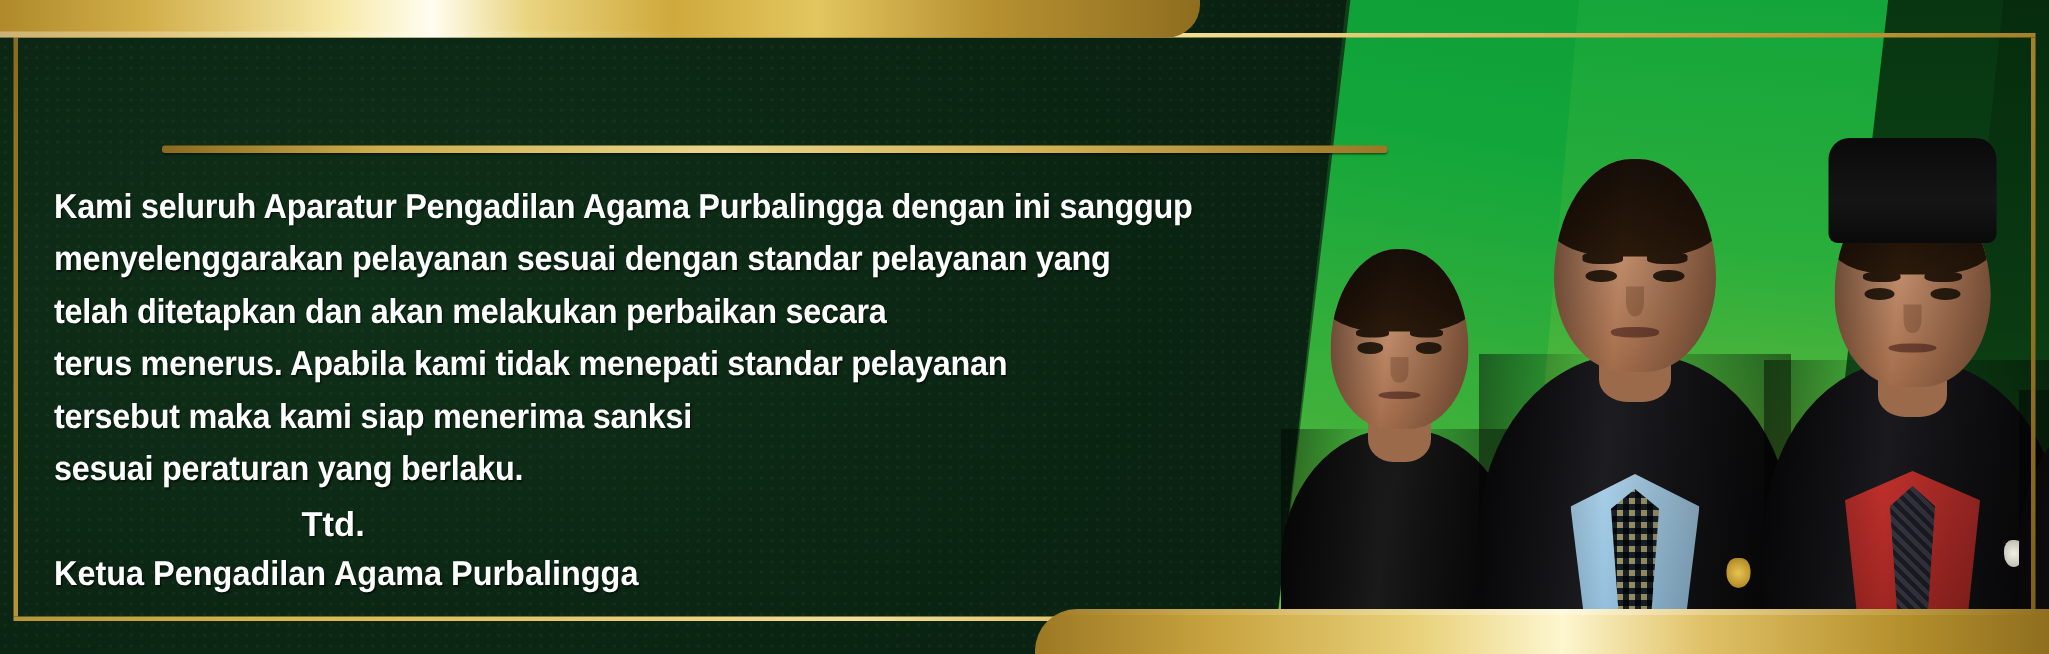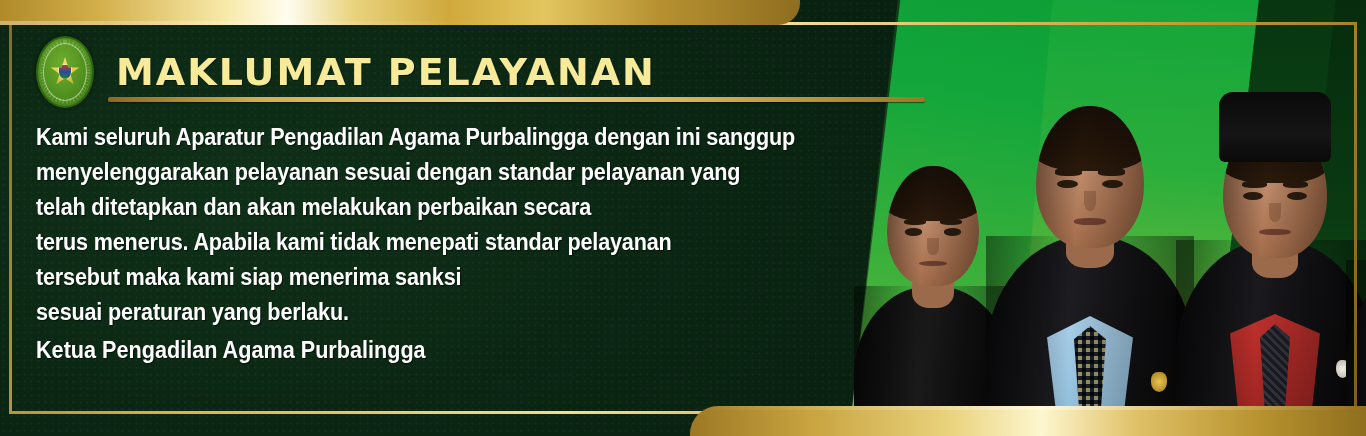--- a/index.html
+++ b/index.html
@@ -369,39 +369,30 @@
 
     </div>
 
   </div>
 
   <div class="frame"></div>
 
   <div class="ribbon-top"></div>
   <div class="ribbon-bottom"></div>
 
-  <div class="header">
-    <div class="logo">
-      <div class="ring"></div>
-      <div class="text-ring"></div>
-      <div class="star">
-        <div class="shield"></div>
-      </div>
-    </div>
-    <div class="title">MAKLUMAT PELAYANAN</div>
-  </div>
 
   <div class="title-rule"></div>
 
   <div class="body-text">
     <p>Kami seluruh Aparatur Pengadilan Agama Purbalingga dengan ini sanggup</p>
     <p>menyelenggarakan pelayanan sesuai dengan standar pelayanan yang</p>
     <p>telah ditetapkan dan akan melakukan perbaikan secara</p>
     <p>terus menerus. Apabila kami tidak menepati standar pelayanan</p>
     <p>tersebut maka kami siap menerima sanksi</p>
     <p>sesuai peraturan yang berlaku.</p>
   </div>
 
   <div class="sign">
+    <p class="ttd">Ttd.</p>
     <p class="role">Ketua Pengadilan Agama Purbalingga</p>
   </div>
 
 </div>
 
 </body></html>

